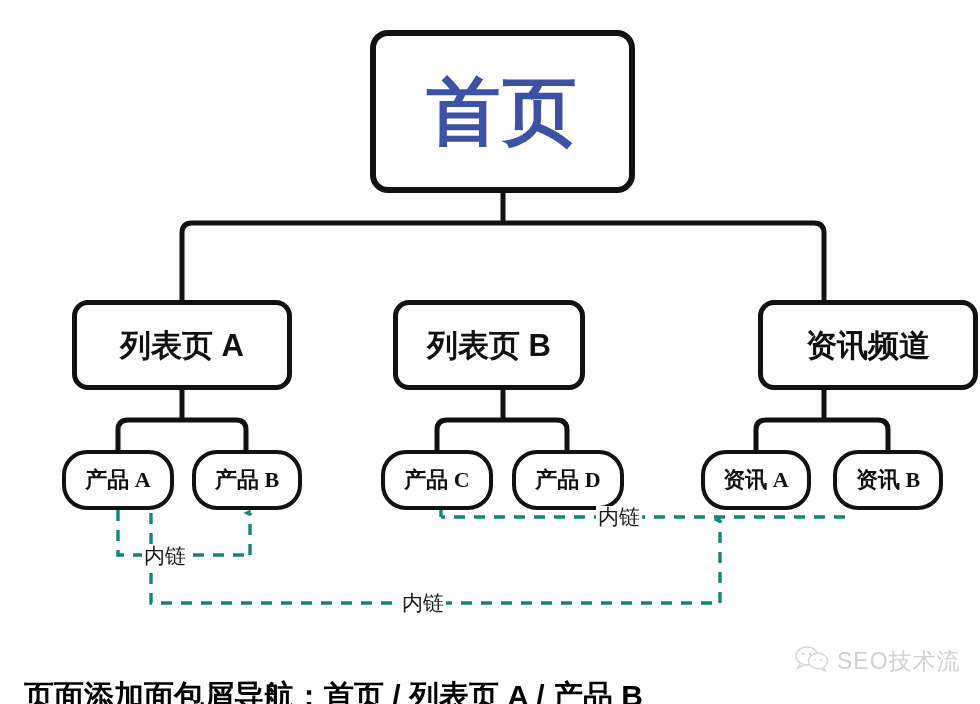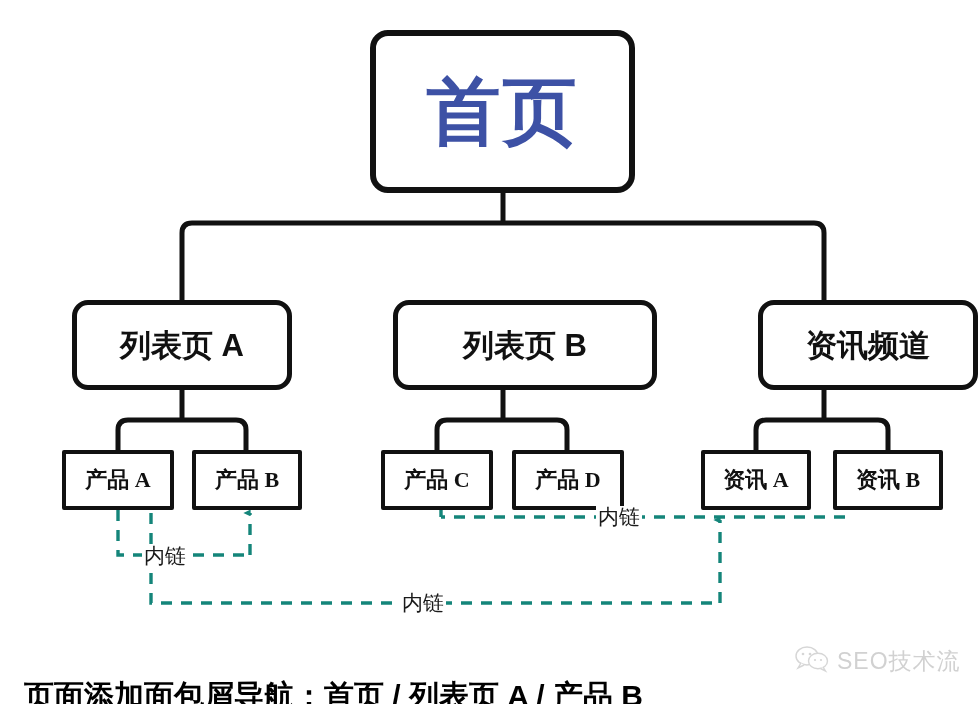--- a/index.html
+++ b/index.html
@@ -39,21 +39,21 @@
 
   .node.root {
     border-radius: 18px;
     border-width: 6px;
   }
   .node.level2 {
     border-radius: 16px;
     border-width: 5px;
   }
   .node.leaf {
-    border-radius: 2px;
+    border-radius: 25px;
     border-width: 4px;
   }
 
   .node-label {
     display: block;
     white-space: nowrap;
     font-weight: bold;
   }
 
   .root .node-label {
@@ -174,21 +174,21 @@
   </svg>
 
   <div class="node root" style="left:370px; top:30px; width:265px; height:163px;">
     <span class="node-label">首页</span>
   </div>
 
   <div class="node level2" style="left:72px; top:300px; width:220px; height:90px;">
     <span class="node-label">列表页 A</span>
   </div>
 
-  <div class="node level2" style="left:393px; top:300px; width:264px; height:90px;">
+  <div class="node level2" style="left:393px; top:300px; width:192px; height:90px;">
     <span class="node-label">列表页 B</span>
   </div>
 
   <div class="node level2" style="left:714px; top:300px; width:220px; height:90px;margin-left:44px;">
     <span class="node-label">资讯频道</span>
   </div>
 
   <div class="node leaf" style="left:62px; top:450px; width:112px; height:60px;">
     <span class="node-label">产品 A</span>
   </div>

